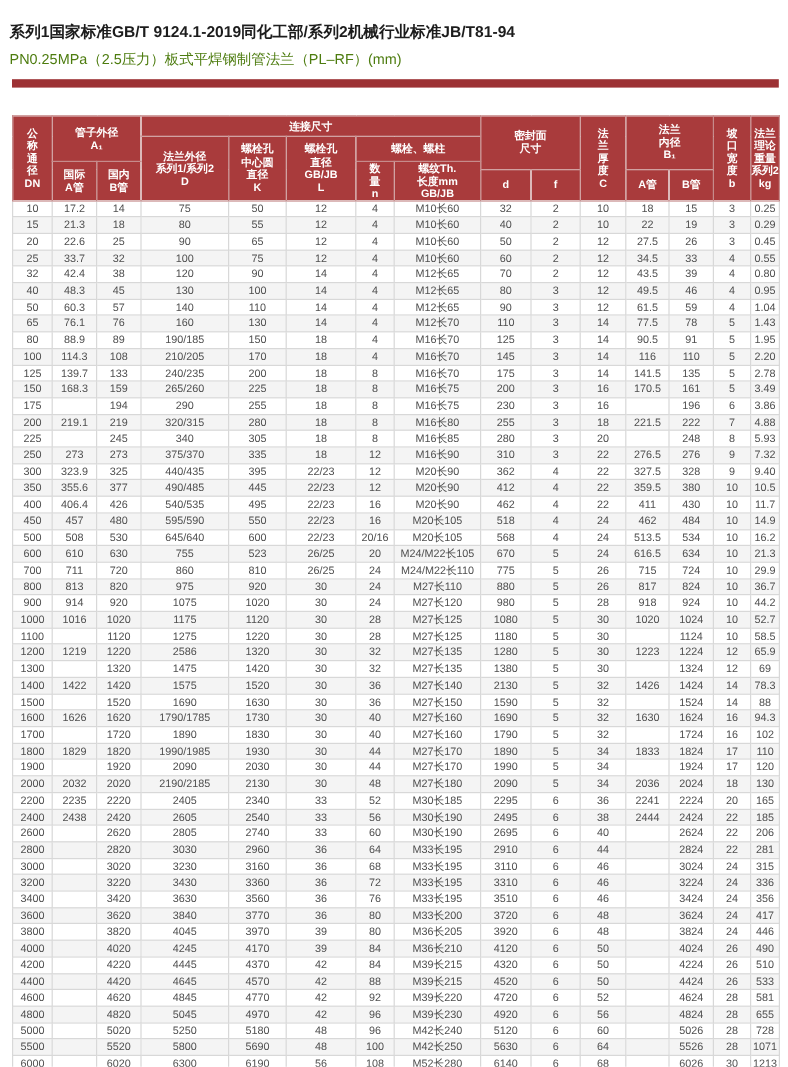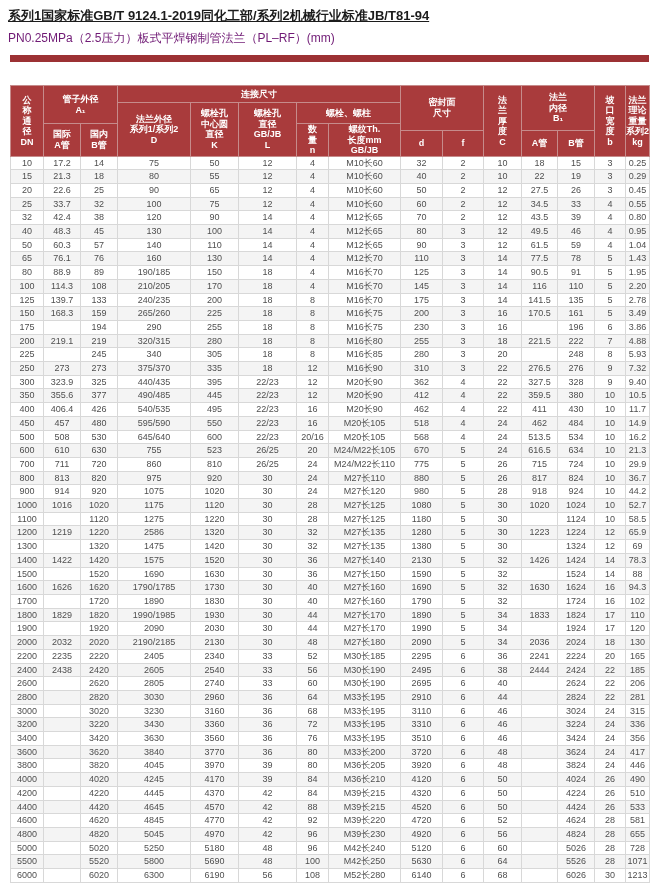--- a/index.html
+++ b/index.html
@@ -11,27 +11,27 @@
     --text:#4f4f4f;
   }
   *{box-sizing:border-box;}
   html,body{margin:0;padding:0;}
   body{
     width:657px;height:889px;background:#ffffff;
     font-family:"Liberation Sans","DejaVu Sans",sans-serif;
     overflow:hidden;
   }
   .page-title{
-    margin:7px 0 0 8px;
+    margin:18px 0 0 8px;
     font-size:13px;font-weight:bold;color:#1c1c1c;
-    letter-spacing:0px;white-space:nowrap;text-decoration:underline;
+    letter-spacing:0px;white-space:nowrap;
   }
   .page-subtitle{
     margin:5px 0 0 8px;
-    font-size:12px;color:#701a75;white-space:nowrap;
+    font-size:12px;color:#4d7c0f;white-space:nowrap;
   }
   .red-bar{
     margin:8px 0 0 10px;
     width:639px;height:7px;background:var(--bar-red);
   }
   table.spec{
     table-layout:fixed;border-collapse:collapse;
     width:639px;margin:23px 0 0 10px;
   }
   thead th{

